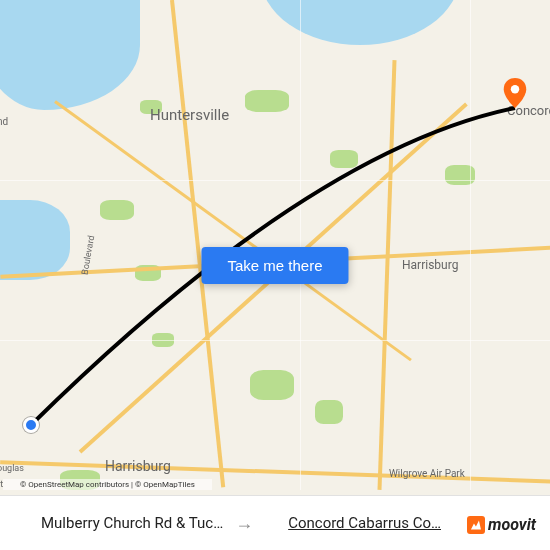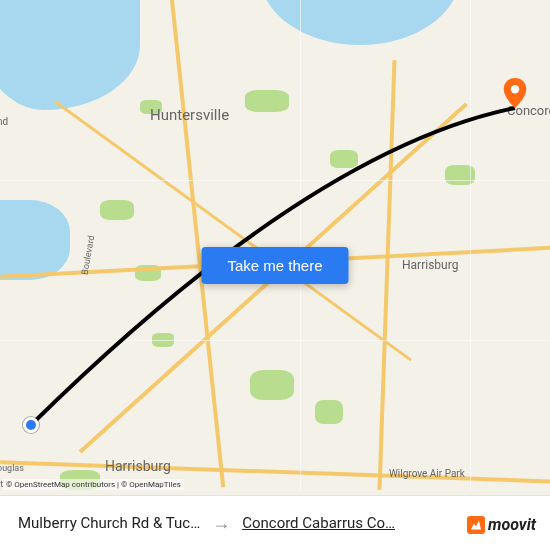--- a/index.html
+++ b/index.html
@@ -20,38 +20,38 @@
   .park { position: absolute; background: #b8dd8f; border-radius: 30%; }
   
   
   .road { position: absolute; background: #f5c96b; }
   .road-thin { position: absolute; background: #fff; opacity: 0.6; }
   
   
   .city-label { position: absolute; color: #666; font-size: 12px; }
   
   
-  .attribution { position: absolute; left: 3px; bottom: 60px; font-size: 8px; color: #333; background: rgba(255,255,255,0.6); padding: 1px 3px; text-align: center; }
+  .attribution { position: absolute; left: 3px; bottom: 60px; font-size: 8px; color: #333; background: rgba(255,255,255,0.6); padding: 1px 17px; text-align: center; }
   
   
   .route-svg { position: absolute; inset: 0; pointer-events: none; }
   
   
   .marker { position: absolute; transform: translate(-50%, -50%); }
   .marker-origin { width: 16px; height: 16px; background: #2a7af2; border: 3px solid #fff; border-radius: 50%; box-shadow: 0 0 0 1px rgba(0,0,0,0.3); }
   .marker-dest { width: 30px; height: 30px; transform: translate(-50%, -100%); }
   .marker-dest svg { width: 100%; height: 100%; }
   
   
   .cta { position: absolute; left: 50%; transform: translateX(-50%); background: #2a7af2; color: #fff; padding: 10px 26px; font-size: 15px; border: none; border-radius: 4px; cursor: pointer; box-shadow: 0 2px 8px rgba(0,0,0,0.25); }
   
   
   .bottom-bar { position: absolute; left: 0; right: 0; bottom: 0; height: 55px; background: #fff; border-top: 1px solid #e1e1e1; display: flex; align-items: center; padding: 0 18px; gap: 12px; font-size: 15px; color: #222; }
   .bottom-bar .arrow { color: #888; font-size: 18px; }
-  .bottom-bar .label { white-space: nowrap; overflow: hidden; text-overflow: ellipsis; flex: 0 1 auto; max-width: 220px; }
+  .bottom-bar .label { white-space: nowrap; overflow: hidden; text-overflow: ellipsis; flex: 0 1 auto; max-width: 220px; margin-left: 23px; }
   .bottom-bar .dest-label { max-width: 200px; text-decoration: underline; }
   .moovit { position: absolute; right: 14px; bottom: 16px; font-style: italic; }
   .moovit-logo { font-weight: 700; font-size: 16px; display: flex; align-items: center; gap: 3px; color: #222; }
   .moovit-sq { display: inline-block; width: 18px; height: 18px; background: #ff6a13; border-radius: 3px; position: relative; }
   .moovit-sq::after { content:""; position:absolute; inset:4px; background:#fff; clip-path: polygon(0 100%, 30% 40%, 50% 70%, 80% 10%, 100% 100%); }
 </style>
 </head>
 <body>
 
 <div class="map-container">

